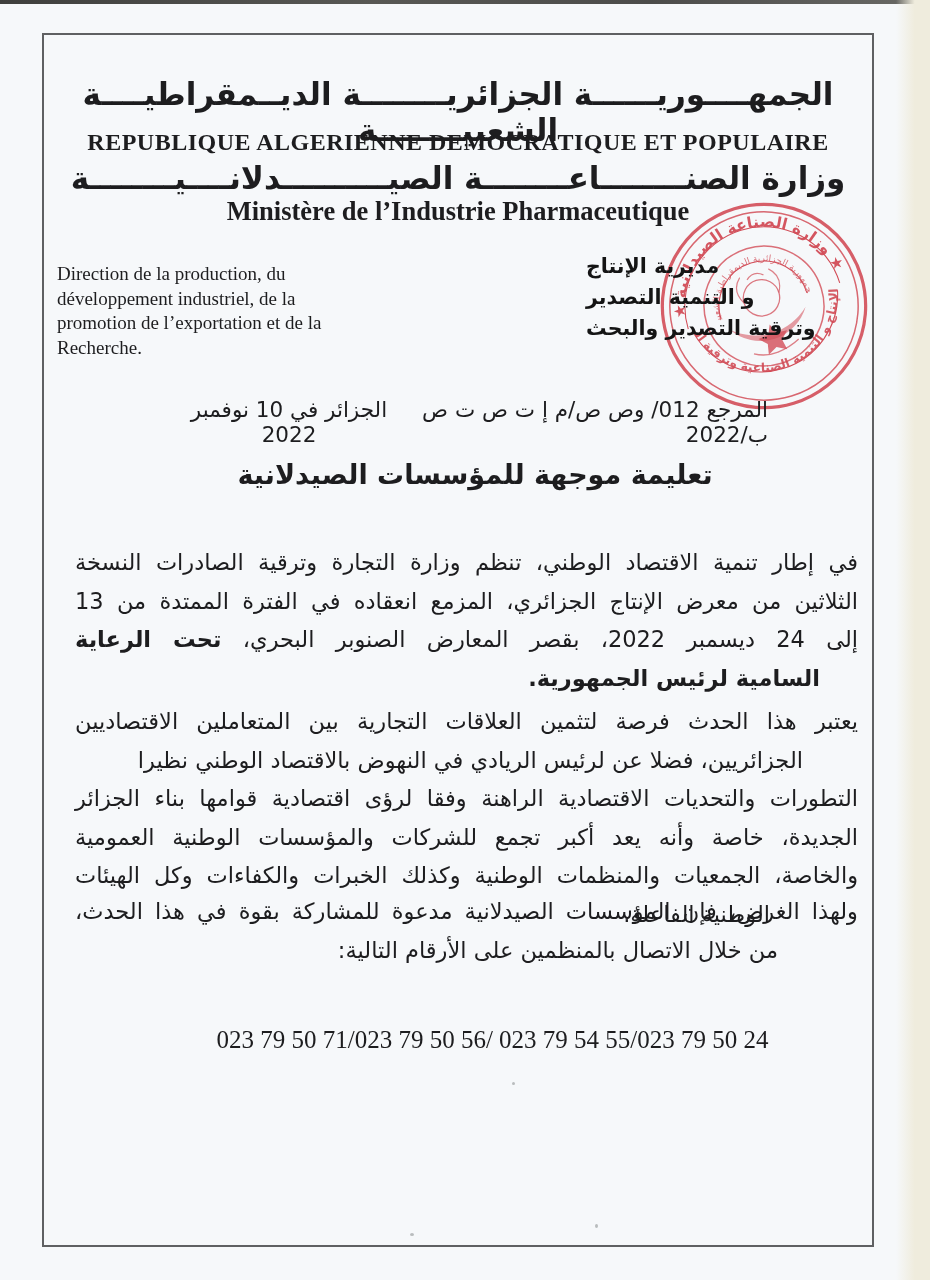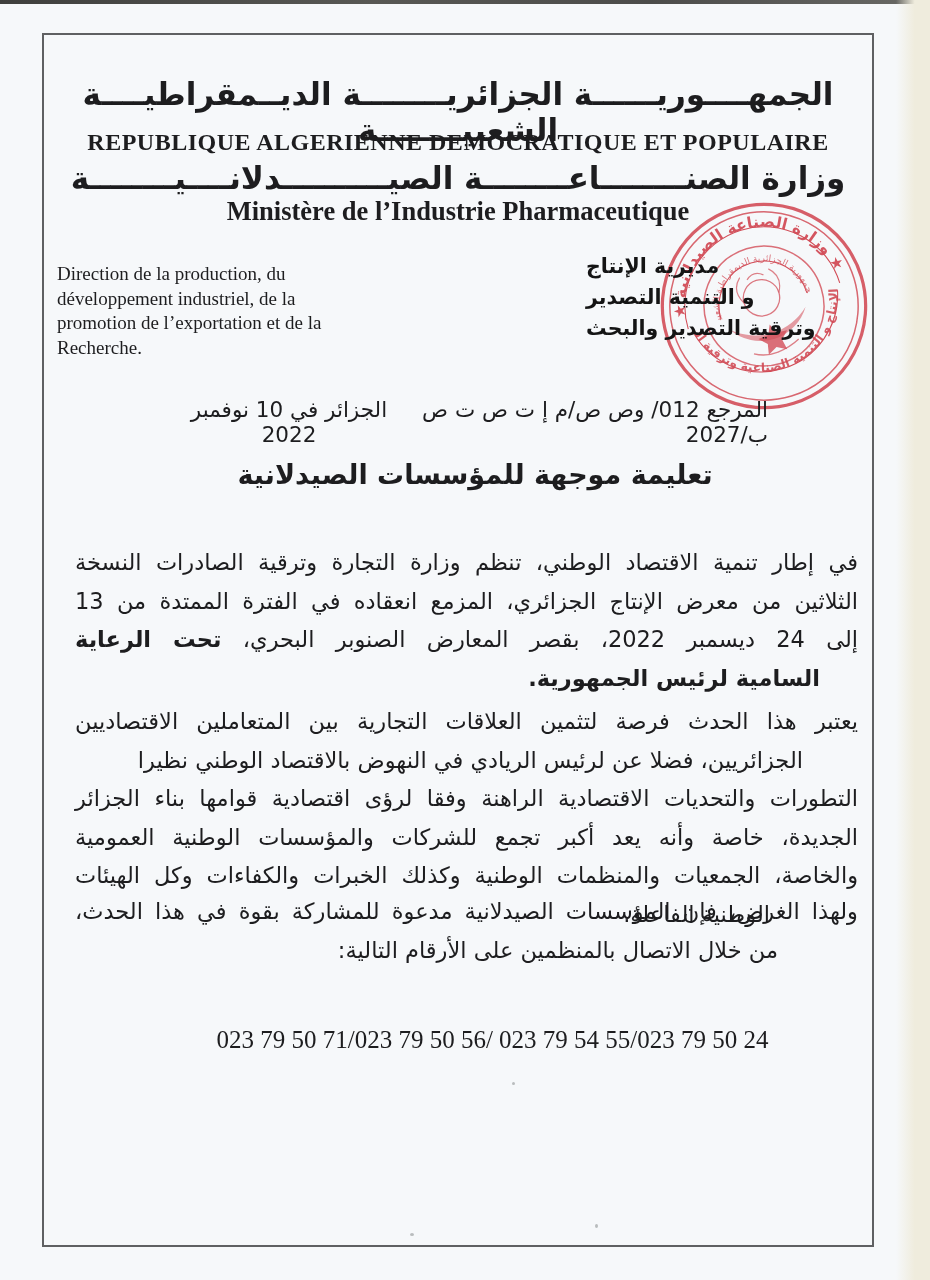--- a/index.html
+++ b/index.html
@@ -99,21 +99,21 @@
       <textPath href="#arcMid" startOffset="50%" text-anchor="middle">الجمهورية الجزائرية الديمقراطية الشعبية</textPath>
     </text>
   </svg>
 
   <div class="stamp-overlay">
     <div>مديرية الإنتاج</div>
     <div>و التنمية التصدير</div>
     <div>وترقية التصدير والبحث</div>
   </div>
 
-  <div class="ref-line">المرجع 012/ وص ص/م إ ت ص ت ص ب/2027</div>
+  <div class="ref-line">المرجع 012/ وص ص/م إ ت ص ت ص ب/2022</div>
   <div class="date-line">الجزائر في 10 نوفمبر 2022</div>
 
   <div class="doc-title">تعليمة موجهة للمؤسسات الصيدلانية</div>
 
   <div class="para p1">
     <div class="ln just">في إطار تنمية الاقتصاد الوطني، تنظم وزارة التجارة وترقية الصادرات النسخة</div>
     <div class="ln just">الثلاثين من معرض الإنتاج الجزائري، المزمع انعقاده في الفترة الممتدة من 13</div>
     <div class="ln just"><span>إلى 24 ديسمبر 2022، بقصر المعارض الصنوبر البحري، </span><b>تحت الرعاية</b></div>
     <div class="ln" style="margin-right:38px"><b>السامية لرئيس الجمهورية.</b></div>
   </div>

